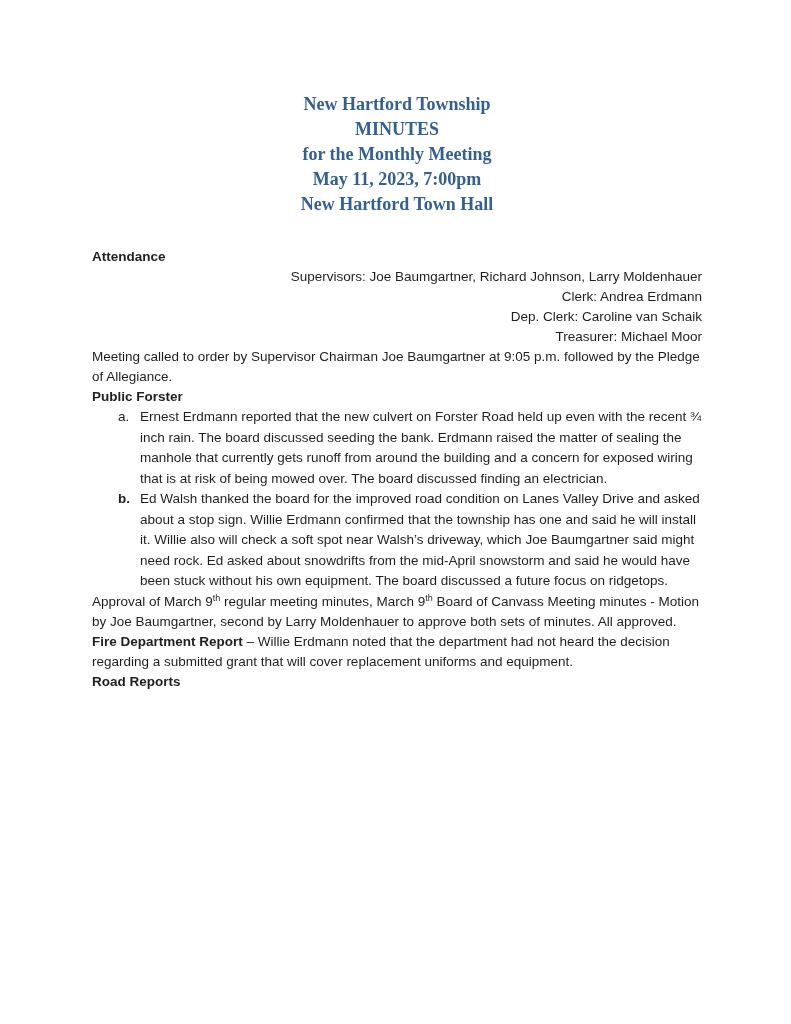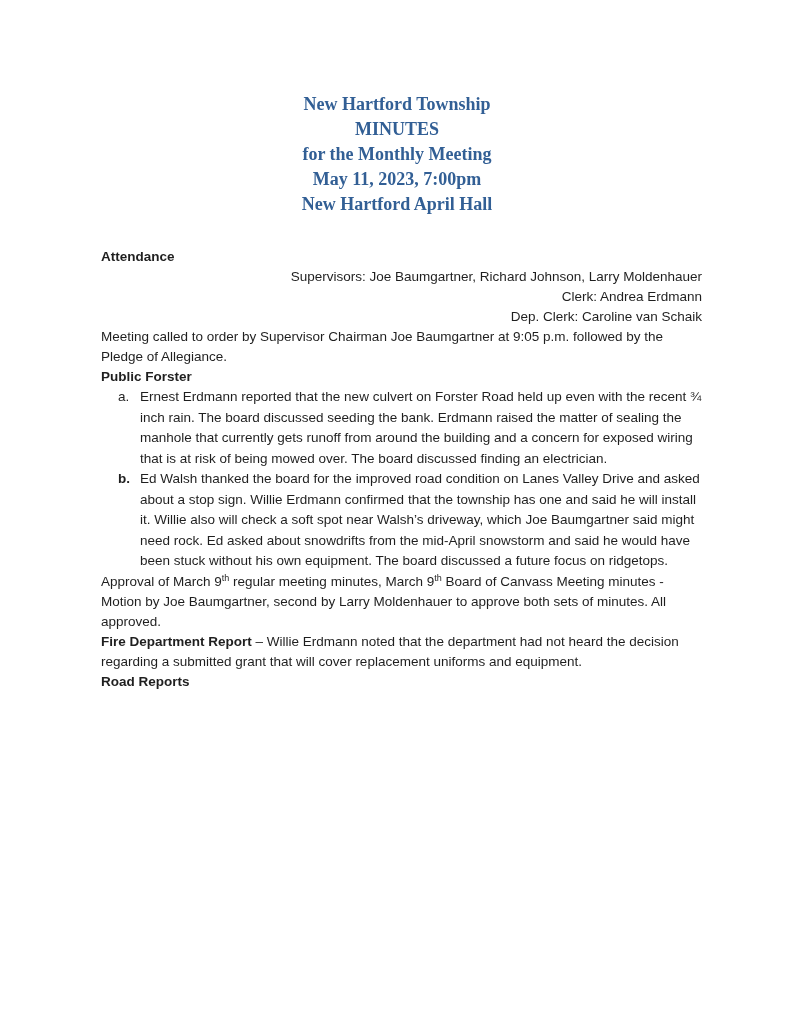--- a/index.html
+++ b/index.html
@@ -24,21 +24,21 @@
   .title-block {
     text-align: center;
     font-family: "Liberation Serif", "DejaVu Serif", serif;
     font-weight: bold;
     font-size: 18px;
     line-height: 25px;
     color: #325F95;
     margin-bottom: 30px;
   }
   p.para {
-    margin: 0 0 0 9px;
+    margin: 0 0 0 0;
     font-size: 13.5px;
     line-height: 20px;
   }
   .gap-para { margin-top: 19px; }
   .bold { font-weight: bold; }
   .attendance-line { font-size: 13.5px; line-height: 20px; text-align: right; }
   .list {
     margin: 0;
   }
   .list-item {
@@ -63,28 +63,29 @@
 </head>
 <body>
 
 <div class="page">
 
   <header class="title-block">
     <div>New Hartford Township</div>
     <div>MINUTES</div>
     <div>for the Monthly Meeting</div>
     <div>May 11, 2023, 7:00pm</div>
-    <div>New Hartford April Hall</div>
+    <div>New Hartford Town Hall</div>
   </header>
 
   <section>
     <p class="para bold">Attendance</p>
     <div class="attendance-line">Supervisors: Joe Baumgartner, Richard Johnson, Larry Moldenhauer</div>
     <div class="attendance-line">Clerk: Andrea Erdmann</div>
     <div class="attendance-line">Dep. Clerk: Caroline van Schaik</div>
+    <div class="attendance-line">Treasurer: Michael Moor</div>
   </section>
 
   <p class="para gap-para">Meeting called to order by Supervisor Chairman Joe Baumgartner at 9:05 p.m. followed by the Pledge of Allegiance.</p>
 
   <section>
     <p class="para gap-para bold">Public Forster</p>
     <div class="list">
       <div class="list-item">
         <span class="list-marker">a.</span>
         <span class="list-text">Ernest Erdmann reported that the new culvert on Forster Road held up even with the recent ¾ inch rain. The board discussed seeding the bank. Erdmann raised the matter of sealing the manhole that currently gets runoff from around the building and a concern for exposed wiring that is at risk of being mowed over. The board discussed finding an electrician.</span>

